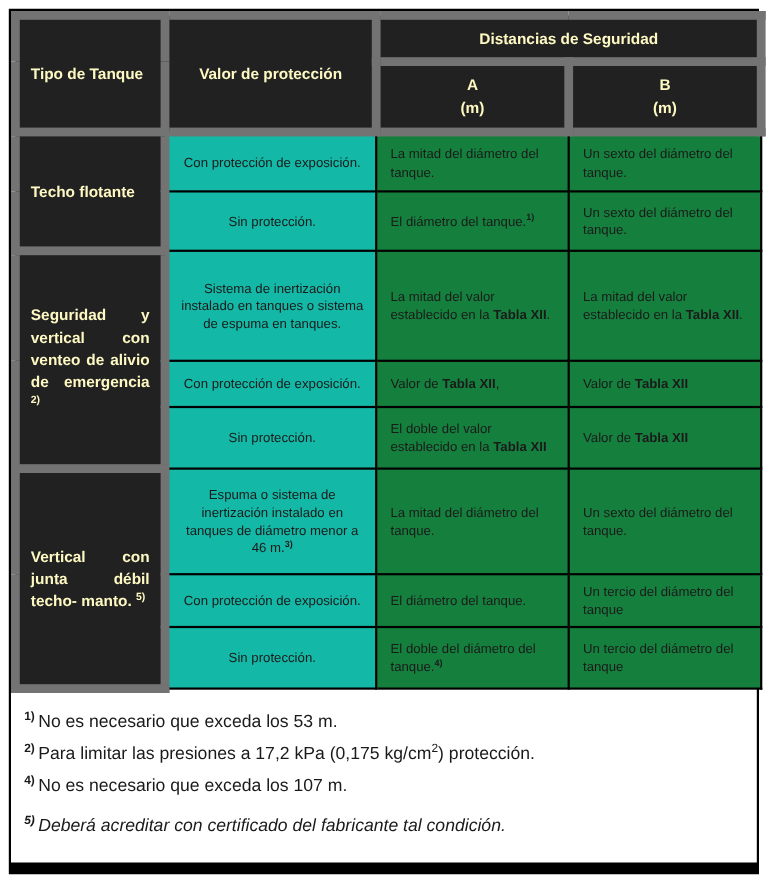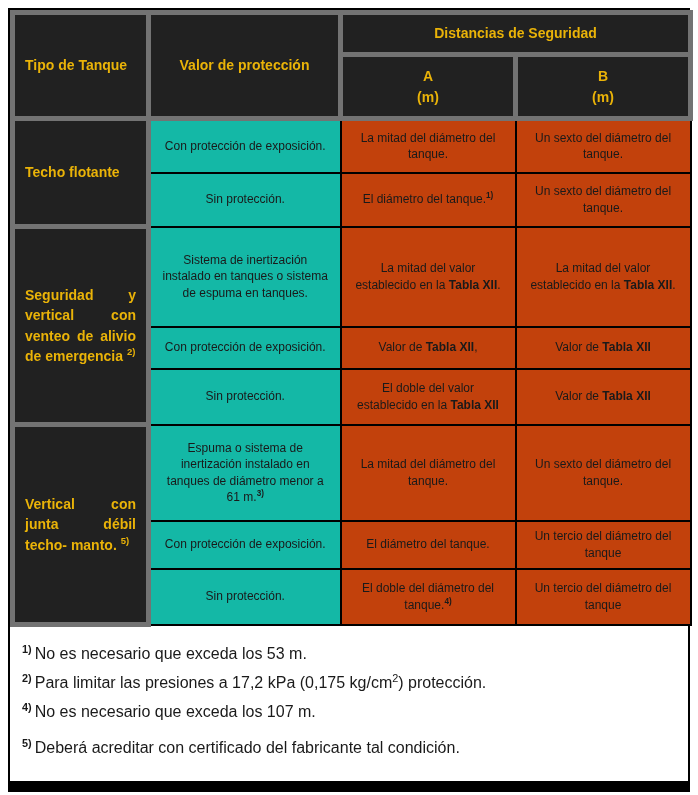--- a/index.html
+++ b/index.html
@@ -27,41 +27,40 @@
     width: 678px;
   }
   td, th {
     border: 2px solid #000000;
     vertical-align: middle;
     font-size: 12px;
     line-height: 1.35;
   }
   th.dark, td.dark {
     background: #212121;
-    color: #eab308;
+    color: #fef9c3;
     font-weight: 700;
-    border: 5px solid #737373;
+    border: 8px solid #737373;
     font-size: 14px;
   }
   th.dark { text-align: center; padding: 6px 8px; }
   th.dark.left { text-align: left; padding-left: 10px; }
   td.dark.group-cell {
     text-align: justify;
     padding: 8px 10px;
     line-height: 1.45;
   }
   td.prot {
     text-align: center;
     padding: 6px 10px;
     background: #14b8a6;
   }
   td.val {
-    text-align: center;
     padding: 6px 12px;
-    background: #c2410c;
+    background: #15803d;
   }
   .unit-line { margin-top: 2px; }
   sup {
     font-size: 0.68em;
     vertical-align: super;
     line-height: 0;
   }
   tr.h-hdr1 { height: 42px; }
   tr.h-hdr2 { height: 64px; }
   tr.h54  { height: 54px; }
@@ -73,21 +72,21 @@
   .footnotes {
     padding: 10px 12px 16px 12px;
     font-size: 16px;
     line-height: 1.5;
   }
   .footnote {
     margin: 5px 0;
     padding-left: 16px;
     text-indent: -16px;
   }
-  .footnote.fn-last { margin-top: 12px; }
+  .footnote.fn-last { margin-top: 12px; font-style: italic; }
 </style>
 </head>
 <body>
 
 <div class="page">
   <div class="table-container">
     <table>
       <colgroup>
         <col style="width:136px">
         <col style="width:192px">
@@ -137,21 +136,21 @@
           <td class="val"><span>Valor de </span><span style="font-weight: 700;">Tabla XII</span></td>
         </tr>
         <tr class="h56">
           <td class="prot"><span>Sin protección.</span></td>
           <td class="val"><span>El doble del valor establecido en la </span><span style="font-weight: 700;">Tabla XII</span></td>
           <td class="val"><span>Valor de </span><span style="font-weight: 700;">Tabla XII</span></td>
         </tr>
 
         <tr class="h96">
           <td class="dark group-cell" rowspan="3"><span>Vertical con junta débil techo- manto. </span><sup>5)</sup></td>
-          <td class="prot"><span>Espuma o sistema de inertización instalado en tanques de diámetro menor a 61 m.</span><sup style="font-weight: 700;">3)</sup></td>
+          <td class="prot"><span>Espuma o sistema de inertización instalado en tanques de diámetro menor a 46 m.</span><sup style="font-weight: 700;">3)</sup></td>
           <td class="val"><span>La mitad del diámetro del tanque.</span></td>
           <td class="val"><span>Un sexto del diámetro del tanque.</span></td>
         </tr>
         <tr class="h48">
           <td class="prot"><span>Con protección de exposición.</span></td>
           <td class="val"><span>El diámetro del tanque.</span></td>
           <td class="val"><span>Un tercio del diámetro del tanque</span></td>
         </tr>
         <tr class="h56">
           <td class="prot"><span>Sin protección.</span></td>

